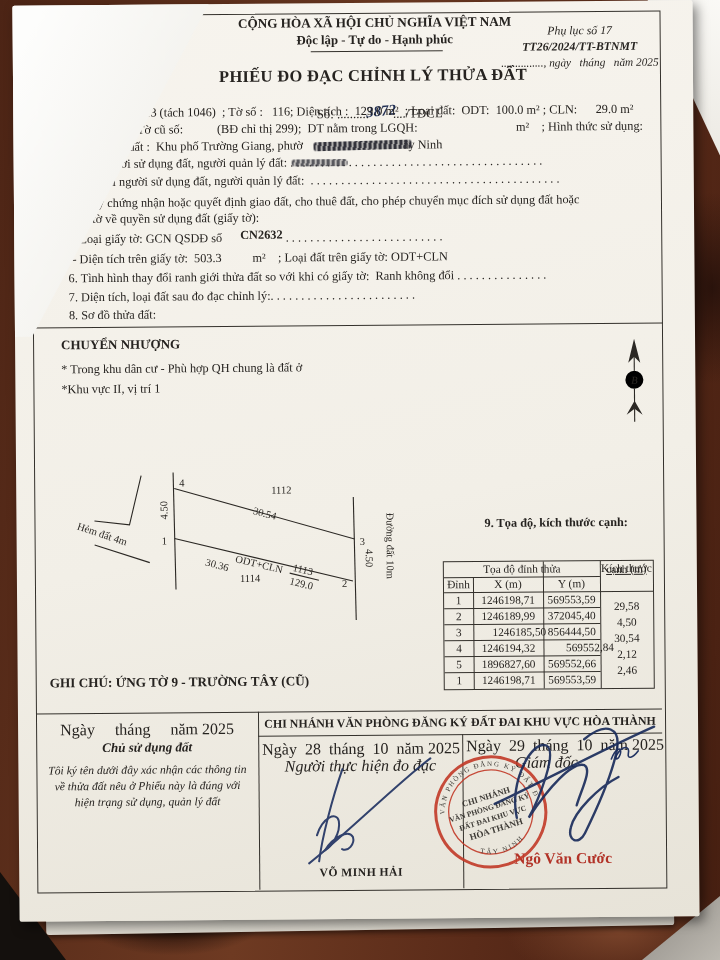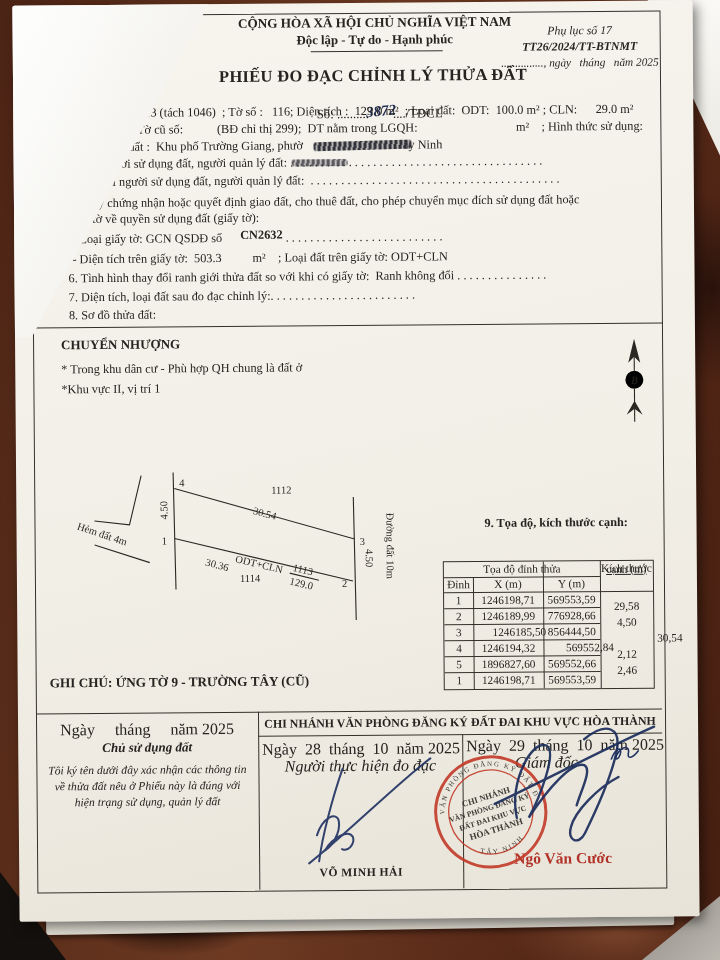--- a/index.html
+++ b/index.html
@@ -191,37 +191,37 @@
     <div class="cell" style="left:29px;top:16px;width:70px;">X (m)</div>
     <div class="cell" style="left:99px;top:16px;width:57px;">Y (m)</div>
     <div class="cell" style="left:156px;top:1px;width:53px;">Kích thước</div>
     <div class="cell" style="left:156px;top:2px;width:53px;text-decoration:underline;">cạnh (m)</div>
 
     <div class="cell" style="left:0;top:32px;width:29px;">1</div>
     <div class="cell" style="left:29px;top:32px;width:70px;">1246198,71</div>
     <div class="cell" style="left:99px;top:32px;width:57px;">569553,59</div>
     <div class="cell" style="left:0;top:48px;width:29px;">2</div>
     <div class="cell" style="left:29px;top:48px;width:70px;">1246189,99</div>
-    <div class="cell" style="left:99px;top:48px;width:57px;">776928,66</div>
+    <div class="cell" style="left:99px;top:48px;width:57px;">372045,40</div>
     <div class="cell" style="left:0;top:64px;width:29px;">3</div>
     <div class="cell" style="left:29px;top:64px;width:92px;">1246185,50</div>
     <div class="cell" style="left:99px;top:64px;width:57px;">856444,50</div>
     <div class="cell" style="left:0;top:80px;width:29px;">4</div>
     <div class="cell" style="left:29px;top:80px;width:70px;">1246194,32</div>
     <div class="cell" style="left:99px;top:80px;width:57px;margin-left:18px;">569552,84</div>
     <div class="cell" style="left:0;top:96px;width:29px;">5</div>
     <div class="cell" style="left:29px;top:96px;width:70px;">1896827,60</div>
     <div class="cell" style="left:99px;top:96px;width:57px;">569552,66</div>
     <div class="cell" style="left:0;top:112px;width:29px;">1</div>
     <div class="cell" style="left:29px;top:112px;width:70px;">1246198,71</div>
     <div class="cell" style="left:99px;top:112px;width:57px;">569553,59</div>
 
     <div class="cell" style="left:156px;top:39px;width:53px;">29,58</div>
     <div class="cell" style="left:156px;top:55px;width:53px;">4,50</div>
-    <div class="cell" style="left:156px;top:71px;width:53px;padding-left:43px;">30,54</div>
+    <div class="cell" style="left:156px;top:71px;width:53px;">30,54</div>
     <div class="cell" style="left:156px;top:87px;width:53px;">2,12</div>
     <div class="cell" style="left:156px;top:103px;width:53px;">2,46</div>
   </div>
 
   <div class="t b" style="left:32px;top:670px;font-size:13.2px;">GHI CHÚ: ỨNG TỜ 9 - TRƯỜNG TÂY (CŨ)</div>
 
   <div class="sig">
     <div class="hl" style="top:0;left:0;width:626px;"></div>
     <div class="vl" style="left:222px;top:0;height:178px;"></div>
     <div class="vl" style="left:426px;top:24px;height:154px;"></div>

